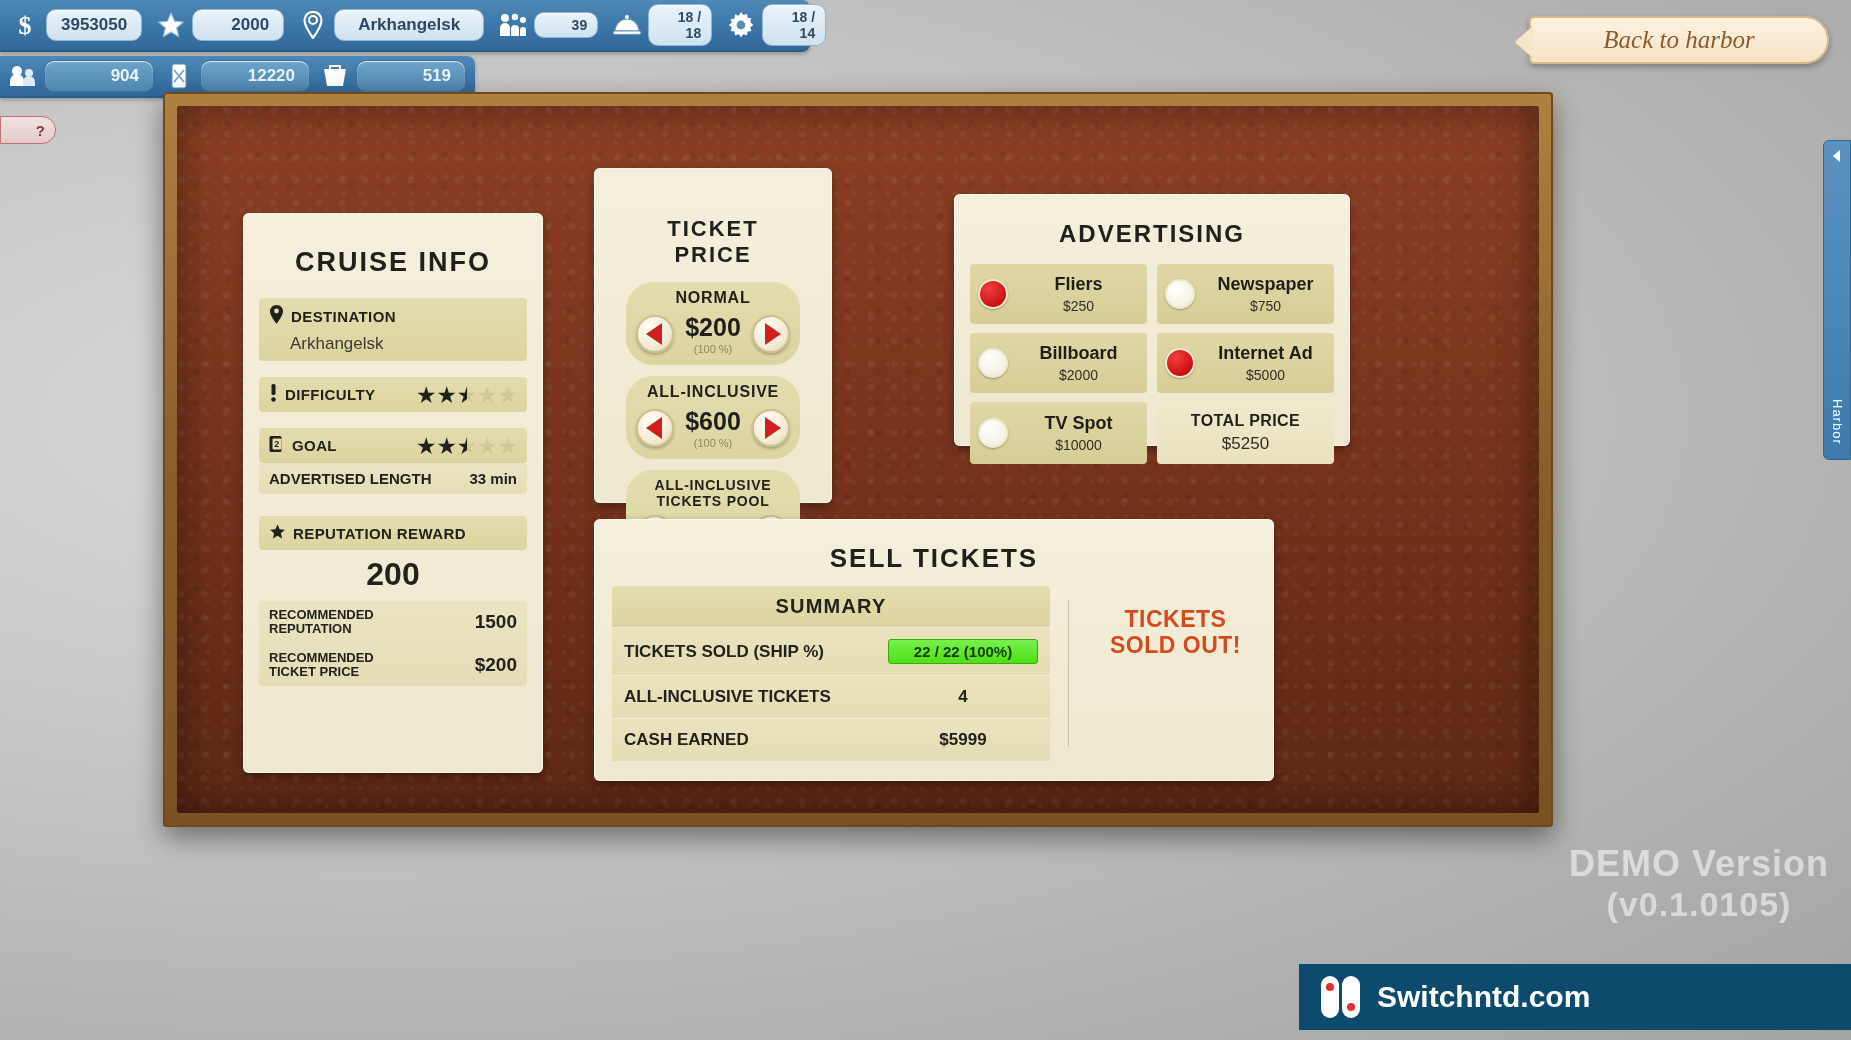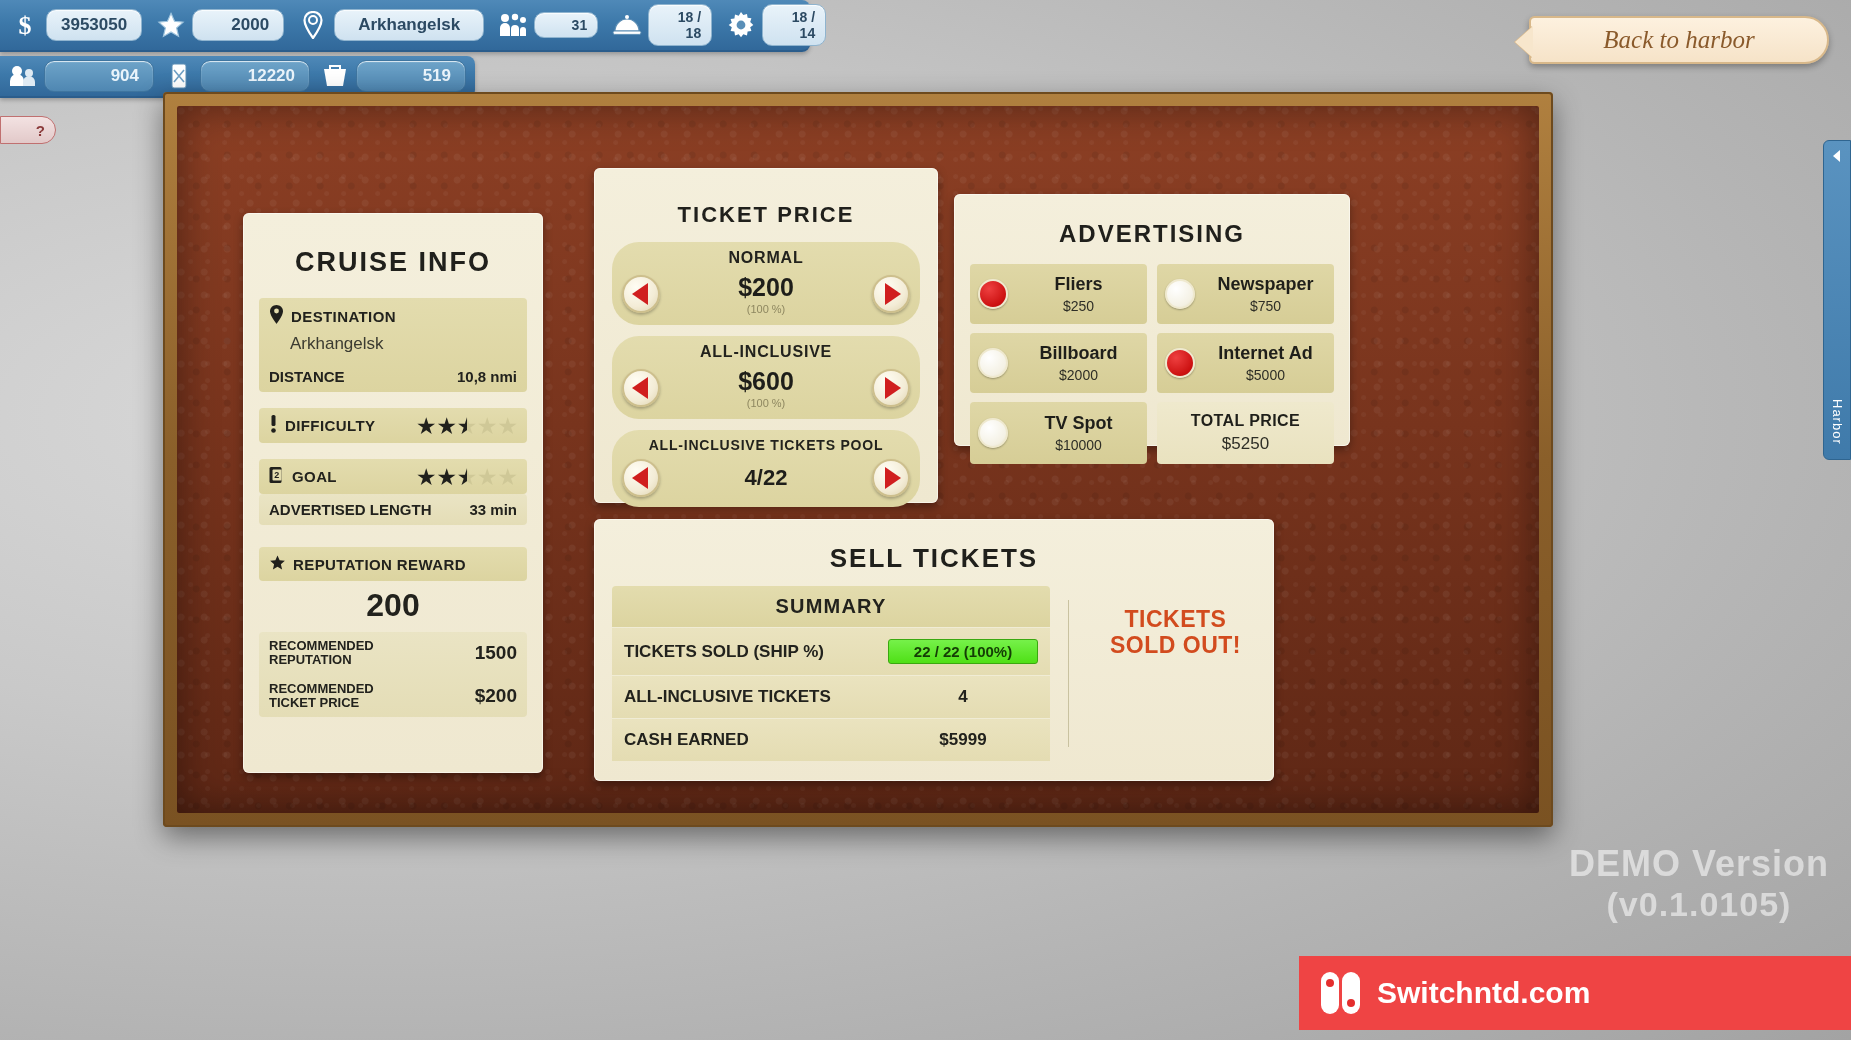--- a/index.html
+++ b/index.html
@@ -133,21 +133,21 @@
   .star { font-size:20px; line-height:1; }
   .star.full { color:#20201c; }
   .star.half {
     background: linear-gradient(90deg,#20201c 50%, #cfc897 50%);
     -webkit-background-clip:text; background-clip:text; color:transparent;
   }
   .star.empty { color:#cfc897; }
   .rep-value { text-align:center; font-size:32px; font-weight:bold; color:#22221d; padding:6px 0 8px; }
 
   
-  #ticket-price { left:417px; top:62px; width:344px; height:335px; padding:18px; }
+  #ticket-price { left:417px; top:62px; width:238px; height:335px; padding:32px; }
   #ticket-price .card-title { font-size:22px; margin:16px 0 14px; }
   .tp-group { margin-bottom:11px;border-radius:27px; }
   .tp-label {
     text-align:center; font-size:16px; font-weight:bold; color:#22221d;
     letter-spacing:.8px; padding:7px 0 2px;
   }
   .tp-ctl {
     display:flex; align-items:center; justify-content:space-between;
     padding:4px 10px 10px;
   }
@@ -223,22 +223,22 @@
   .sold-out { text-align:center; color:#d24b1e; font-weight:bold; font-size:23px; line-height:1.15; letter-spacing:.5px; }
 
   
   .demo-wm {
     position:absolute; right:22px; bottom:116px;
     color:rgba(255,255,255,.55); font-size:36px; font-weight:bold;
     letter-spacing:1px; text-align:center; pointer-events:none;
   }
   .demo-wm .l2 { font-size:34px; }
   .switch-bar {
-    position:absolute; right:0; bottom:10px; width:552px; height:74px;
-    background:#ef4444; display:flex; align-items:center; gap:14px; padding-left:22px;
+    position:absolute; right:0; bottom:10px; width:552px; height:66px;
+    background:#0c4a6e; display:flex; align-items:center; gap:14px; padding-left:22px;
   }
   .switch-logo { width:42px; height:42px; display:flex; gap:3px; }
   .switch-logo .lt { width:18px; height:42px; background:#fff; border-radius:9px 9px 9px 9px; position:relative; }
   .switch-logo .lt::after { content:""; position:absolute; left:5px; top:7px; width:8px; height:8px; border-radius:50%; background:#e42e2e; }
   .switch-logo .rt { width:18px; height:42px; background:#fff; border-radius:9px; position:relative; }
   .switch-logo .rt::after { content:""; position:absolute; left:5px; bottom:7px; width:8px; height:8px; border-radius:50%; background:#e42e2e; }
   .switch-text { color:#fff; font-size:30px; font-weight:bold; }
 </style>
 </head>
 <body>
@@ -277,21 +277,21 @@
     <span class="hud-icon">
       <svg width="30" height="26" viewBox="0 0 30 26">
           <circle cx="7" cy="6" r="4" fill="#fff"></circle>
           <path d="M2 24v-8a5 5 0 0110 0v8z" fill="#fff"></path>
           <circle cx="17" cy="5" r="3.2" fill="#fff"></circle>
           <path d="M13 24v-7a4 4 0 018 0v7z" fill="#fff"></path>
           <circle cx="25" cy="8" r="3" fill="#fff"></circle>
           <path d="M22 24v-6a3 3 0 016 0v6z" fill="#fff"></path>
         </svg>
     </span>
-    <span class="hud-pill small">31</span>
+    <span class="hud-pill small">39</span>
   </div>
 
   <div class="hud-chip">
     <span class="hud-icon">
       <svg width="30" height="26" viewBox="0 0 30 26">
           <path d="M3 19a12 12 0 0124 0z" fill="#fff" stroke="#5b8db4" stroke-width="1.2"></path>
           <rect x="1" y="19" width="28" height="3.4" rx="1.7" fill="#fff" stroke="#5b8db4" stroke-width="1"></rect>
           <circle cx="15" cy="5" r="2" fill="#fff"></circle>
         </svg>
     </span>
@@ -368,24 +368,20 @@
       <div class="ci-head">
         <span>
           <svg width="15" height="19" viewBox="0 0 15 19">
                 <path d="M7.5 0C3.9 0 1 2.8 1 6.3 1 10.8 7.5 19 7.5 19S14 10.8 14 6.3C14 2.8 11.1 0 7.5 0z" fill="#20201c"></path>
                 <circle cx="7.5" cy="6" r="2.4" fill="#e3dcae"></circle>
               </svg>
         </span>
         <span>DESTINATION</span>
       </div>
       <div class="ci-sub">Arkhangelsk</div>
-      <div class="ci-kv">
-        <span class="k">DISTANCE</span>
-        <span class="v">10,8 nmi</span>
-      </div>
     </div>
 
     <div class="ci-block row-band" style="margin-top:16px">
       <div class="ci-head" style="justify-content:space-between">
         <span style="display:flex;align-items:center;gap:7px">
           <span>
             <svg width="9" height="18" viewBox="0 0 9 18">
                   <rect x="2.5" y="0" width="4" height="11" rx="1.6" fill="#20201c"></rect>
                   <circle cx="4.5" cy="15.5" r="2.3" fill="#20201c"></circle>
                 </svg>

